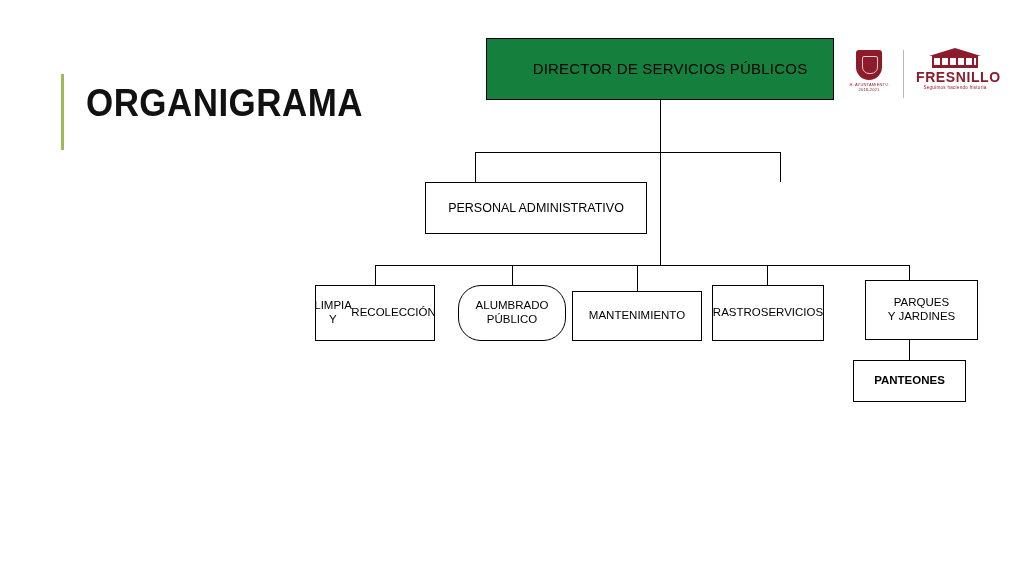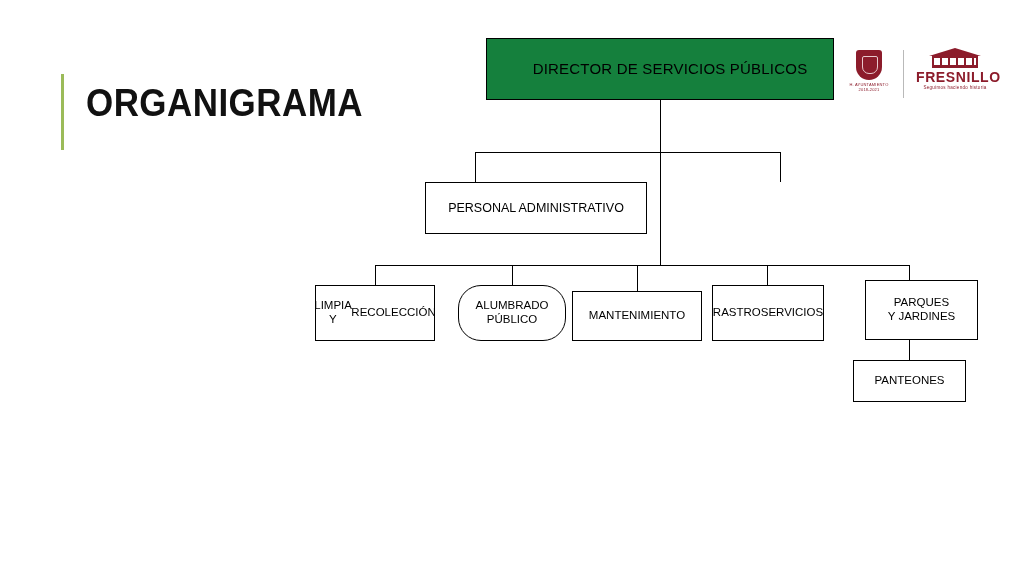--- a/index.html
+++ b/index.html
@@ -235,16 +235,16 @@
       <span>RASTRO</span>
       <span>SERVICIOS</span>
     </div>
 
     <div class="node lvl3" style="left:553px; top:250px; width:113px; height:60px; flex-direction:column;margin-left:12px;">
       <span>PARQUES</span>
       <span>Y JARDINES</span>
     </div>
 
     <div class="line v" style="left:609px; top:310px; height:20px;"></div>
-    <div class="node lvl4" style="left:553px; top:330px; width:113px; height:42px;">PANTEONES</div>
+    <div class="node lvl4" style="left:553px; top:330px; width:113px; height:42px;font-weight:bold;">PANTEONES</div>
 
   </div>
 </div>
 
 </body></html>

